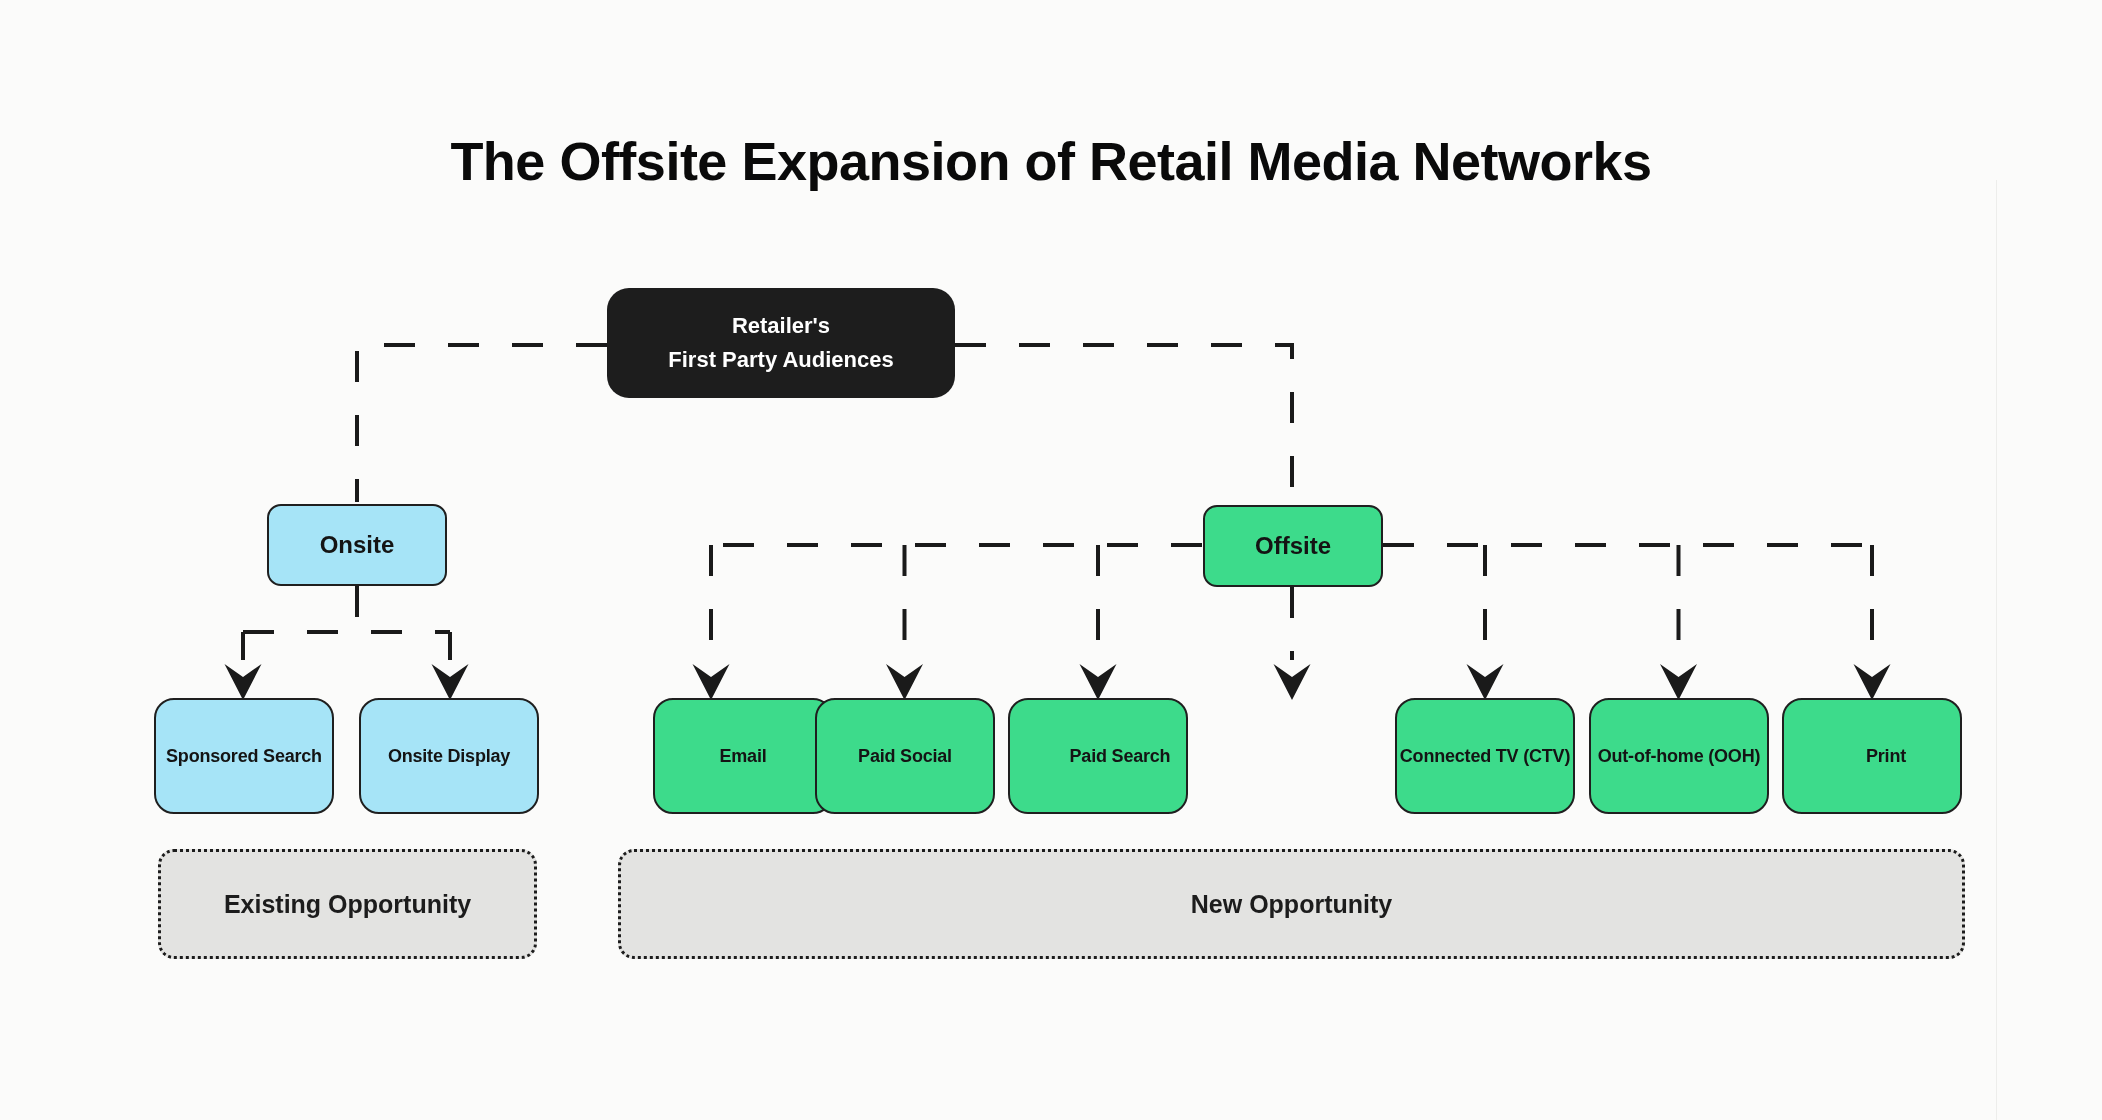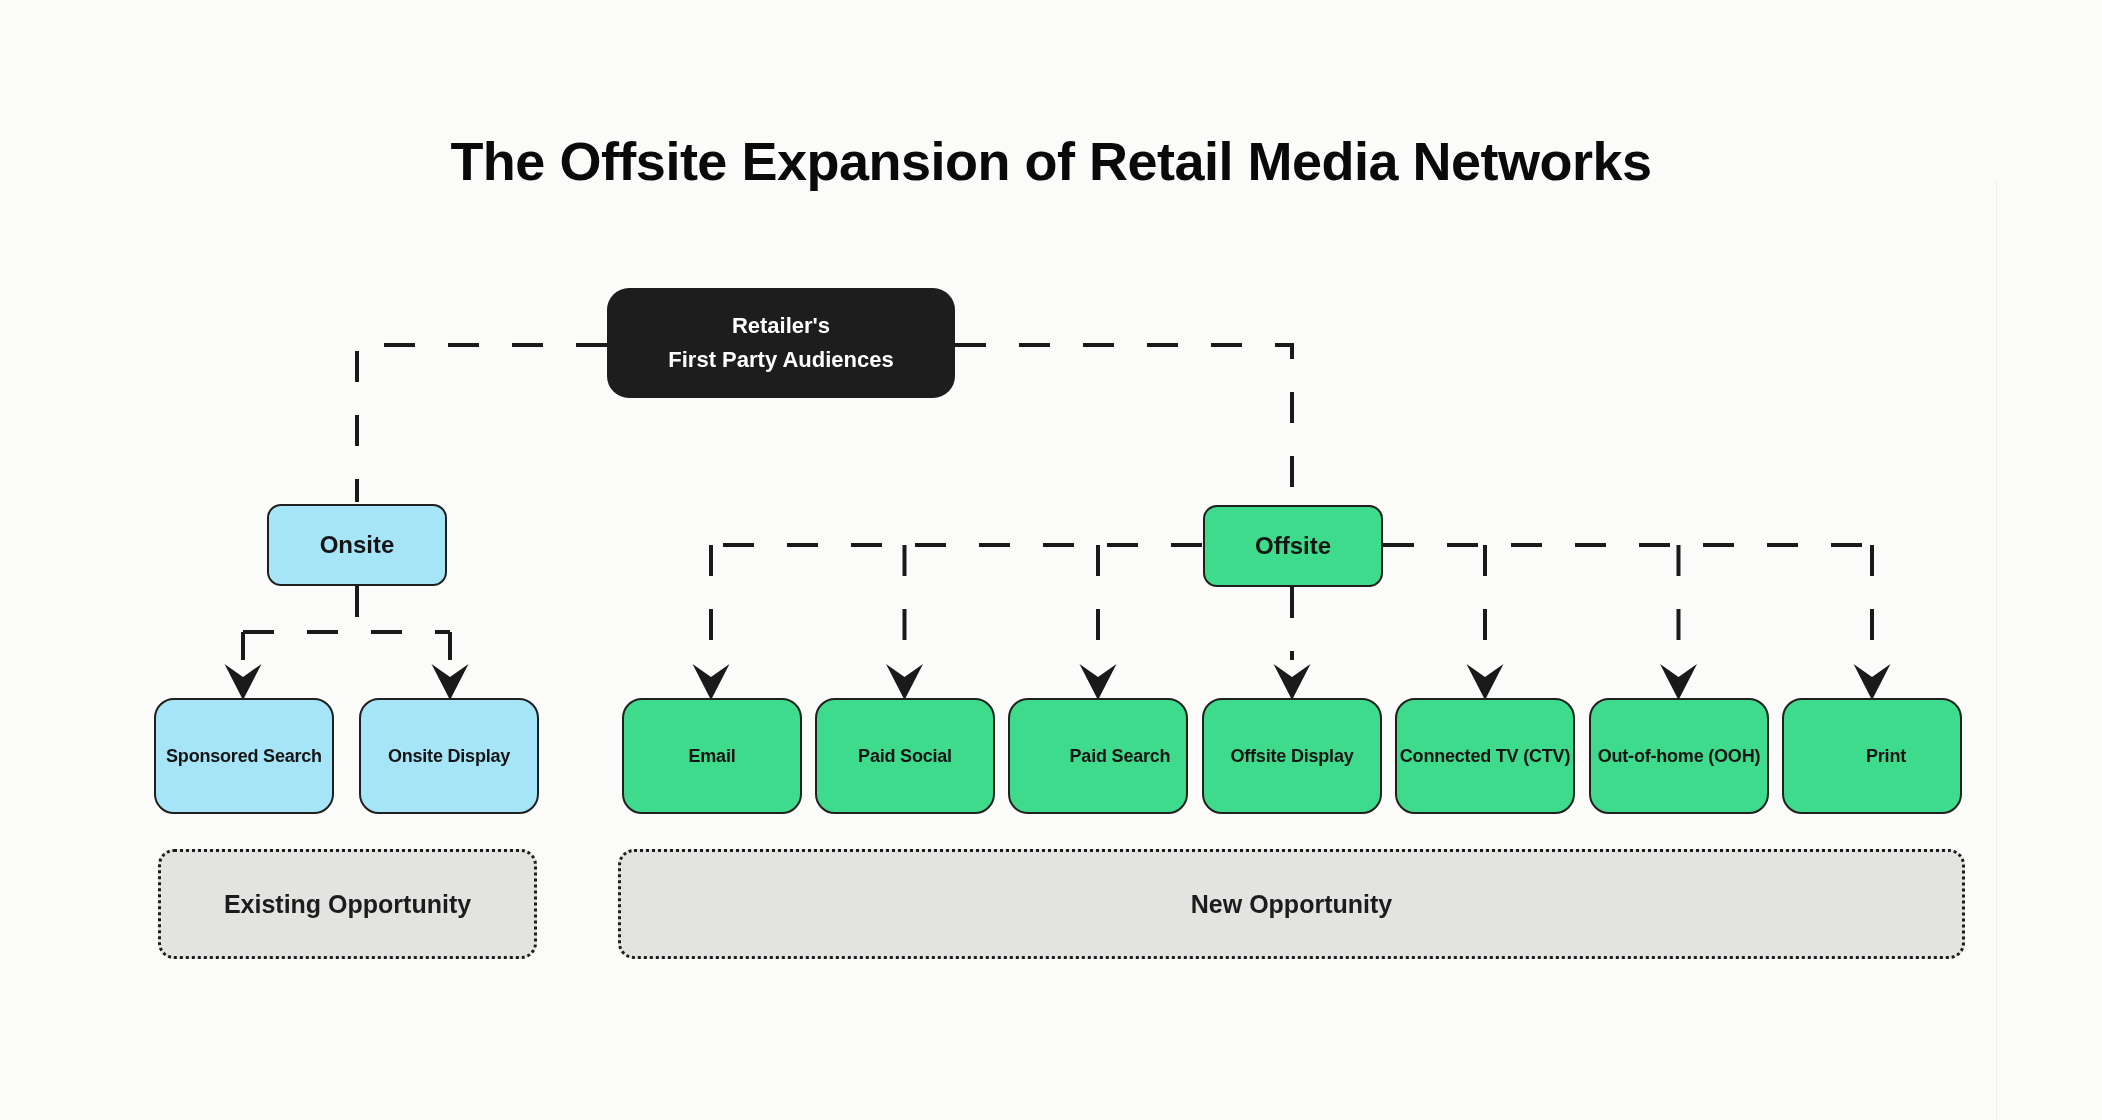--- a/index.html
+++ b/index.html
@@ -123,31 +123,28 @@
     <span>Sponsored Search</span>
   </div>
 
   <div class="node parent offsite">
     <span>Offsite</span>
   </div>
   <div class="node child blue" style="left:359px;">
     <span>Onsite Display</span>
   </div>
 
-  <div class="node child green" style="left:622px;">
+  <div class="node child green" style="left:653px;">
     <span>Email</span>
   </div>
   <div class="node child green" style="left:815px;">
     <span>Paid Social</span>
   </div>
   <div class="node child green" style="left:1008px;padding-left:46px;">
     <span>Paid Search</span>
-  </div>
-  <div class="node child green" style="left:1202px;">
-    <span>Offsite Display</span>
   </div>
   <div class="node child green" style="left:1395px;">
     <span>Connected TV (CTV)</span>
   </div>
   <div class="node child green" style="left:1589px;">
     <span>Out-of-home (OOH)</span>
   </div>
   <div class="node child green" style="left:1782px;padding-left:30px;">
     <span>Print</span>
   </div>

